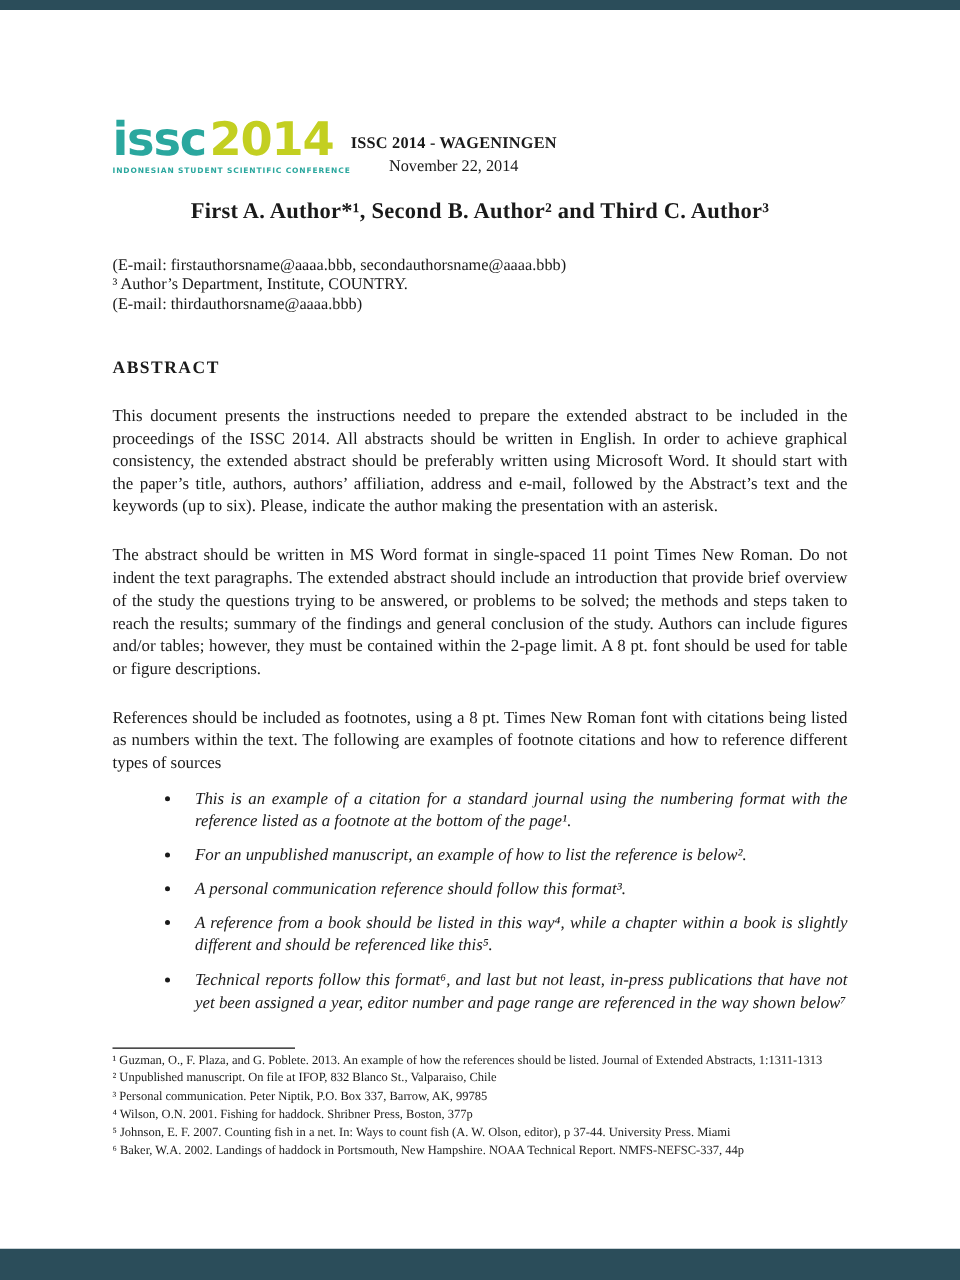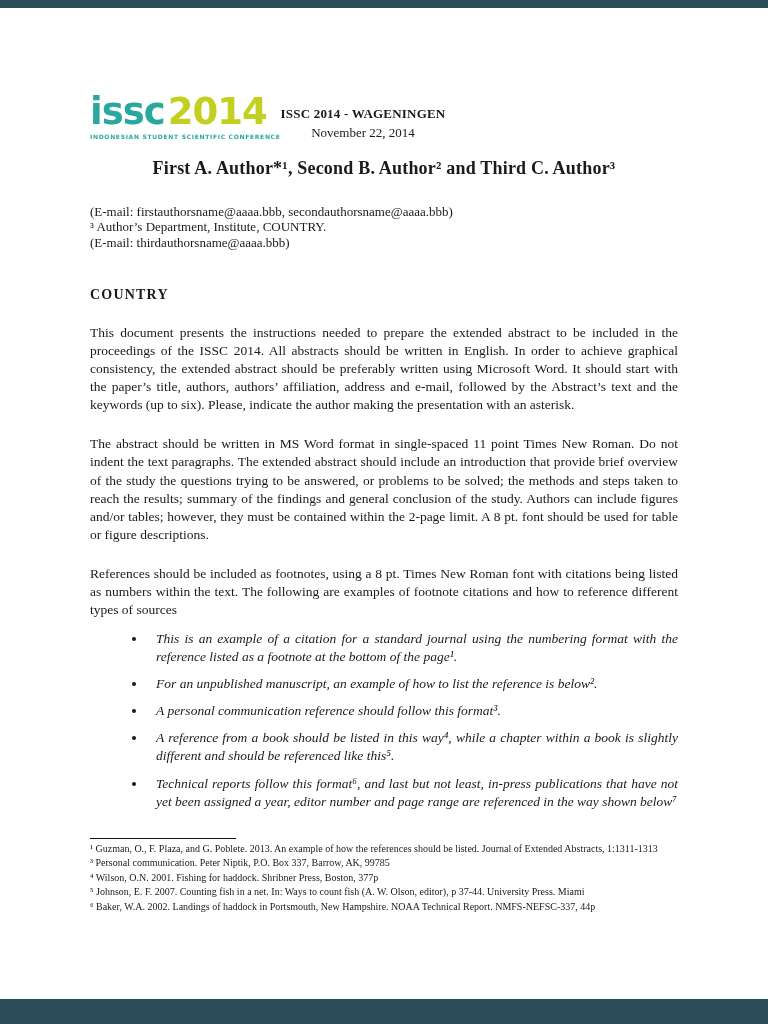--- a/index.html
+++ b/index.html
@@ -86,38 +86,39 @@
 
 
     <div class="authors">First A. Author*¹, Second B. Author² and Third C. Author³</div>
 
     <div class="affiliations">
       <div class="aff-line">(E-mail: firstauthorsname@aaaa.bbb, secondauthorsname@aaaa.bbb)</div>
       <div class="aff-line">³ Author’s Department, Institute, COUNTRY.</div>
       <div class="aff-line">(E-mail: thirdauthorsname@aaaa.bbb)</div>
     </div>
 
-    <div class="abstract-heading">COUNTRY</div>
+    <div class="abstract-heading">ABSTRACT</div>
 
     <p class="body">This document presents the instructions needed to prepare the extended abstract to be included in the proceedings of the ISSC 2014. All abstracts should be written in English. In order to achieve graphical consistency, the extended abstract should be preferably written using Microsoft Word. It should start with the paper’s title, authors, authors’ affiliation, address and e-mail, followed by the Abstract’s text and the keywords (up to six). Please, indicate the author making the presentation with an asterisk.</p>
     <p class="body">The abstract should be written in MS Word format in single-spaced 11 point Times New Roman. Do not indent the text paragraphs. The extended abstract should include an introduction that provide brief overview of the study the questions trying to be answered, or problems to be solved; the methods and steps taken to reach the results; summary of the findings and general conclusion of the study. Authors can include figures and/or tables; however, they must be contained within the 2-page limit. A 8 pt. font should be used for table or figure descriptions.</p>
     <p class="body">References should be included as footnotes, using a 8 pt. Times New Roman font with citations being listed as numbers within the text. The following are examples of footnote citations and how to reference different types of sources</p>
 
     <ul class="refs">
       <li>This is an example of a citation for a standard journal using the numbering format with the reference listed as a footnote at the bottom of the page¹.</li>
       <li>For an unpublished manuscript, an example of how to list the reference is below².</li>
       <li>A personal communication reference should follow this format³.</li>
       <li>A reference from a book should be listed in this way⁴, while a chapter within a book is slightly different and should be referenced like this⁵.</li>
       <li>Technical reports follow this format⁶, and last but not least, in-press publications that have not yet been assigned a year, editor number and page range are referenced in the way shown below⁷</li>
     </ul>
 
     <div class="footnote-rule"></div>
 
     <div class="footnotes">
       <div class="fn">¹  Guzman, O., F. Plaza, and G. Poblete. 2013. An example of how the references should be listed. Journal of Extended Abstracts, 1:1311-1313</div>
+      <div class="fn">²  Unpublished manuscript. On file at IFOP, 832 Blanco St., Valparaiso, Chile</div>
       <div class="fn">³  Personal communication. Peter Niptik, P.O. Box 337, Barrow, AK, 99785</div>
       <div class="fn">⁴  Wilson, O.N. 2001. Fishing for haddock. Shribner Press, Boston, 377p</div>
       <div class="fn">⁵  Johnson, E. F. 2007.  Counting fish in a net. In: Ways to count fish (A. W. Olson, editor), p 37-44. University Press. Miami</div>
       <div class="fn">⁶  Baker, W.A. 2002. Landings of haddock in Portsmouth, New Hampshire. NOAA Technical Report. NMFS-NEFSC-337, 44p</div>
 
     </div>
 
   </div>
 
   <div class="bottom-bar"></div>

